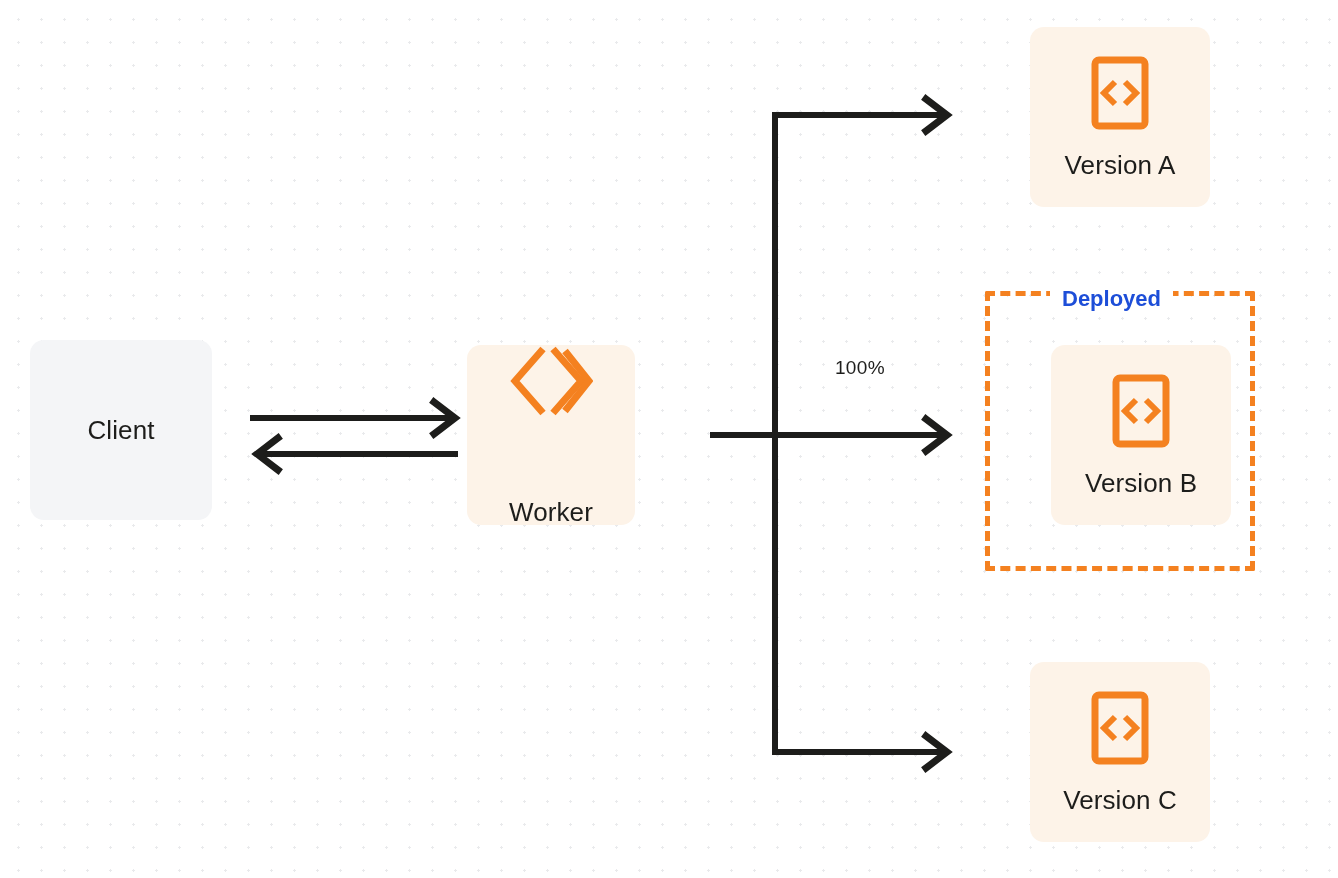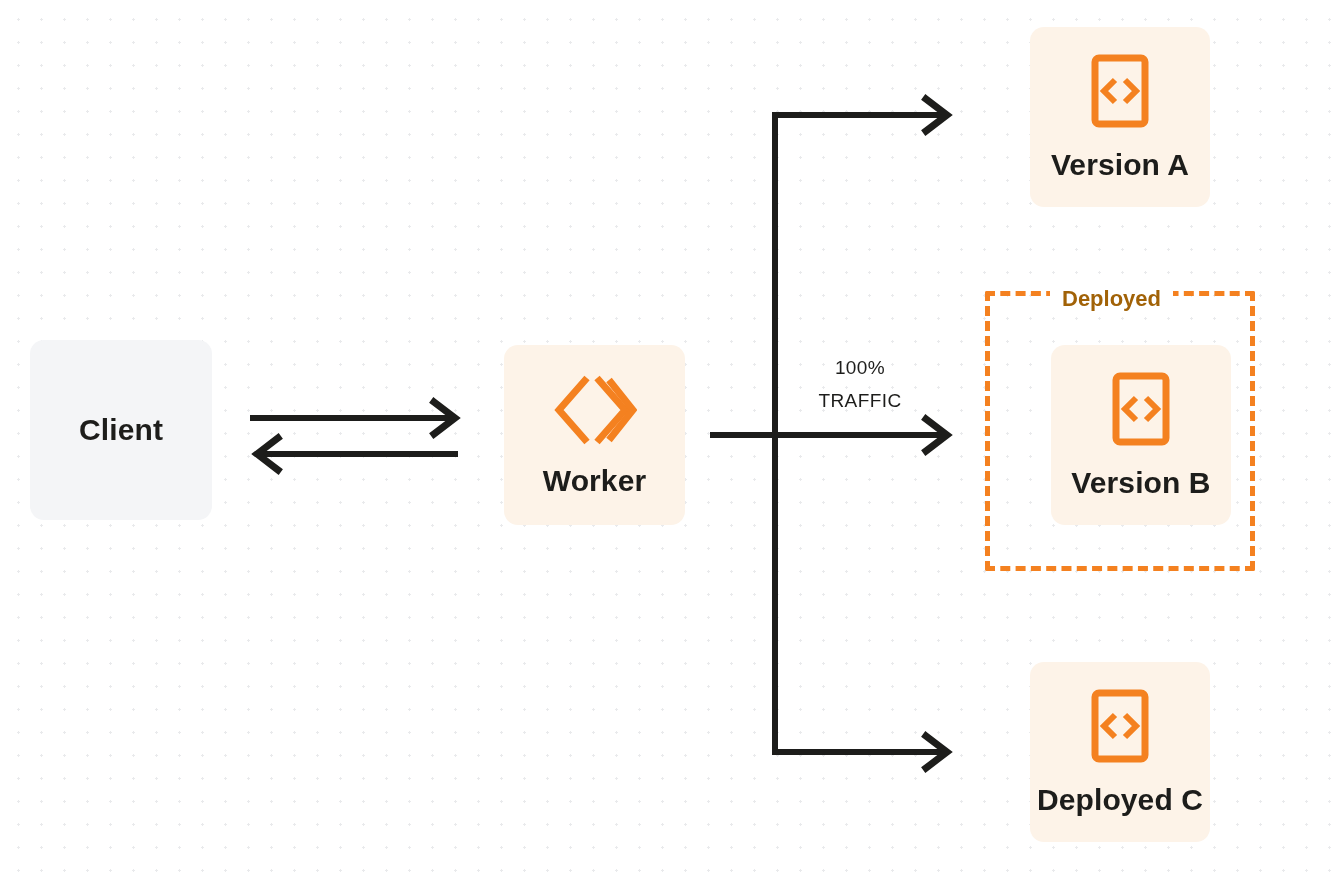--- a/index.html
+++ b/index.html
@@ -29,43 +29,44 @@
   .node {
     position: absolute;
     border-radius: 14px;
     display: flex;
     flex-direction: column;
     align-items: center;
     justify-content: center;
     box-sizing: border-box;
   }
   .node-label {
-    font-size: 30px;
-    font-weight: bold;
+    font-size: 26px;
+    font-weight: normal;
     color: #1d1d1b;
     letter-spacing: 0.1px;
     line-height: 1;
   }
 
   
   #client-node {
     left: 30px;
     top: 340px;
     width: 182px;
     height: 180px;
     background: #f4f5f7;
   }
 
   
   #worker-node {
-    left: 504px;
+    left: 467px;
     top: 345px;
-    width: 181px;
+    width: 168px;
     height: 180px;
     background: #fdf3e8;
+    justify-content: space-between;
   }
   #worker-node .node-label { margin-top: 20px; }
 
   
   .version-node {
     width: 180px;
     height: 180px;
     background: #fdf3e8;
   }
   #version-a-node { left: 1030px; top: 27px; }
@@ -97,21 +98,21 @@
     box-sizing: border-box;
   }
   #deployed-label {
     position: absolute;
     left: 1050px;
     top: 285px;
     background: #ffffff;
     padding: 0 12px;
     font-size: 22px;
     font-weight: bold;
-    color: #a16207;
+    color: #1d4ed8;
     line-height: 28px;
     white-space: nowrap;
   }
 
   
   #connectors {
     position: absolute;
     left: 0;
     top: 0;
     width: 1338px;
@@ -179,21 +180,20 @@
     </g>
 
     <g>
       <line class="conn-line" x1="772" y1="752" x2="944" y2="752"></line>
       <polyline class="conn-head" points="926,736 947,752 926,768"></polyline>
     </g>
   </svg>
 
   <div id="traffic-label">
     <div>100%</div>
-    <div>TRAFFIC</div>
   </div>
 
   <div id="client-node" class="node">
     <span class="node-label">Client</span>
   </div>
 
   <div id="worker-node" class="node">
     <span class="worker-icon-wrap">
       <svg viewBox="0 0 84 72" width="84" height="72" xmlns="http://www.w3.org/2000/svg">
 
@@ -233,16 +233,16 @@
   </div>
 
   <div id="version-c-node" class="node version-node">
     <span class="code-icon-wrap">
       <svg viewBox="0 0 58 74" width="58" height="74" xmlns="http://www.w3.org/2000/svg">
         <rect x="4" y="4" width="50" height="66" rx="4" ry="4" fill="none" stroke="#f48120" stroke-width="7"></rect>
         <polyline points="24,26 13,37 24,48" fill="none" stroke="#f48120" stroke-width="6" stroke-linecap="butt" stroke-linejoin="miter"></polyline>
         <polyline points="34,26 45,37 34,48" fill="none" stroke="#f48120" stroke-width="6" stroke-linecap="butt" stroke-linejoin="miter"></polyline>
       </svg>
     </span>
-    <span class="node-label">Deployed C</span>
+    <span class="node-label">Version C</span>
   </div>
 
 </div>
 
 </body></html>

